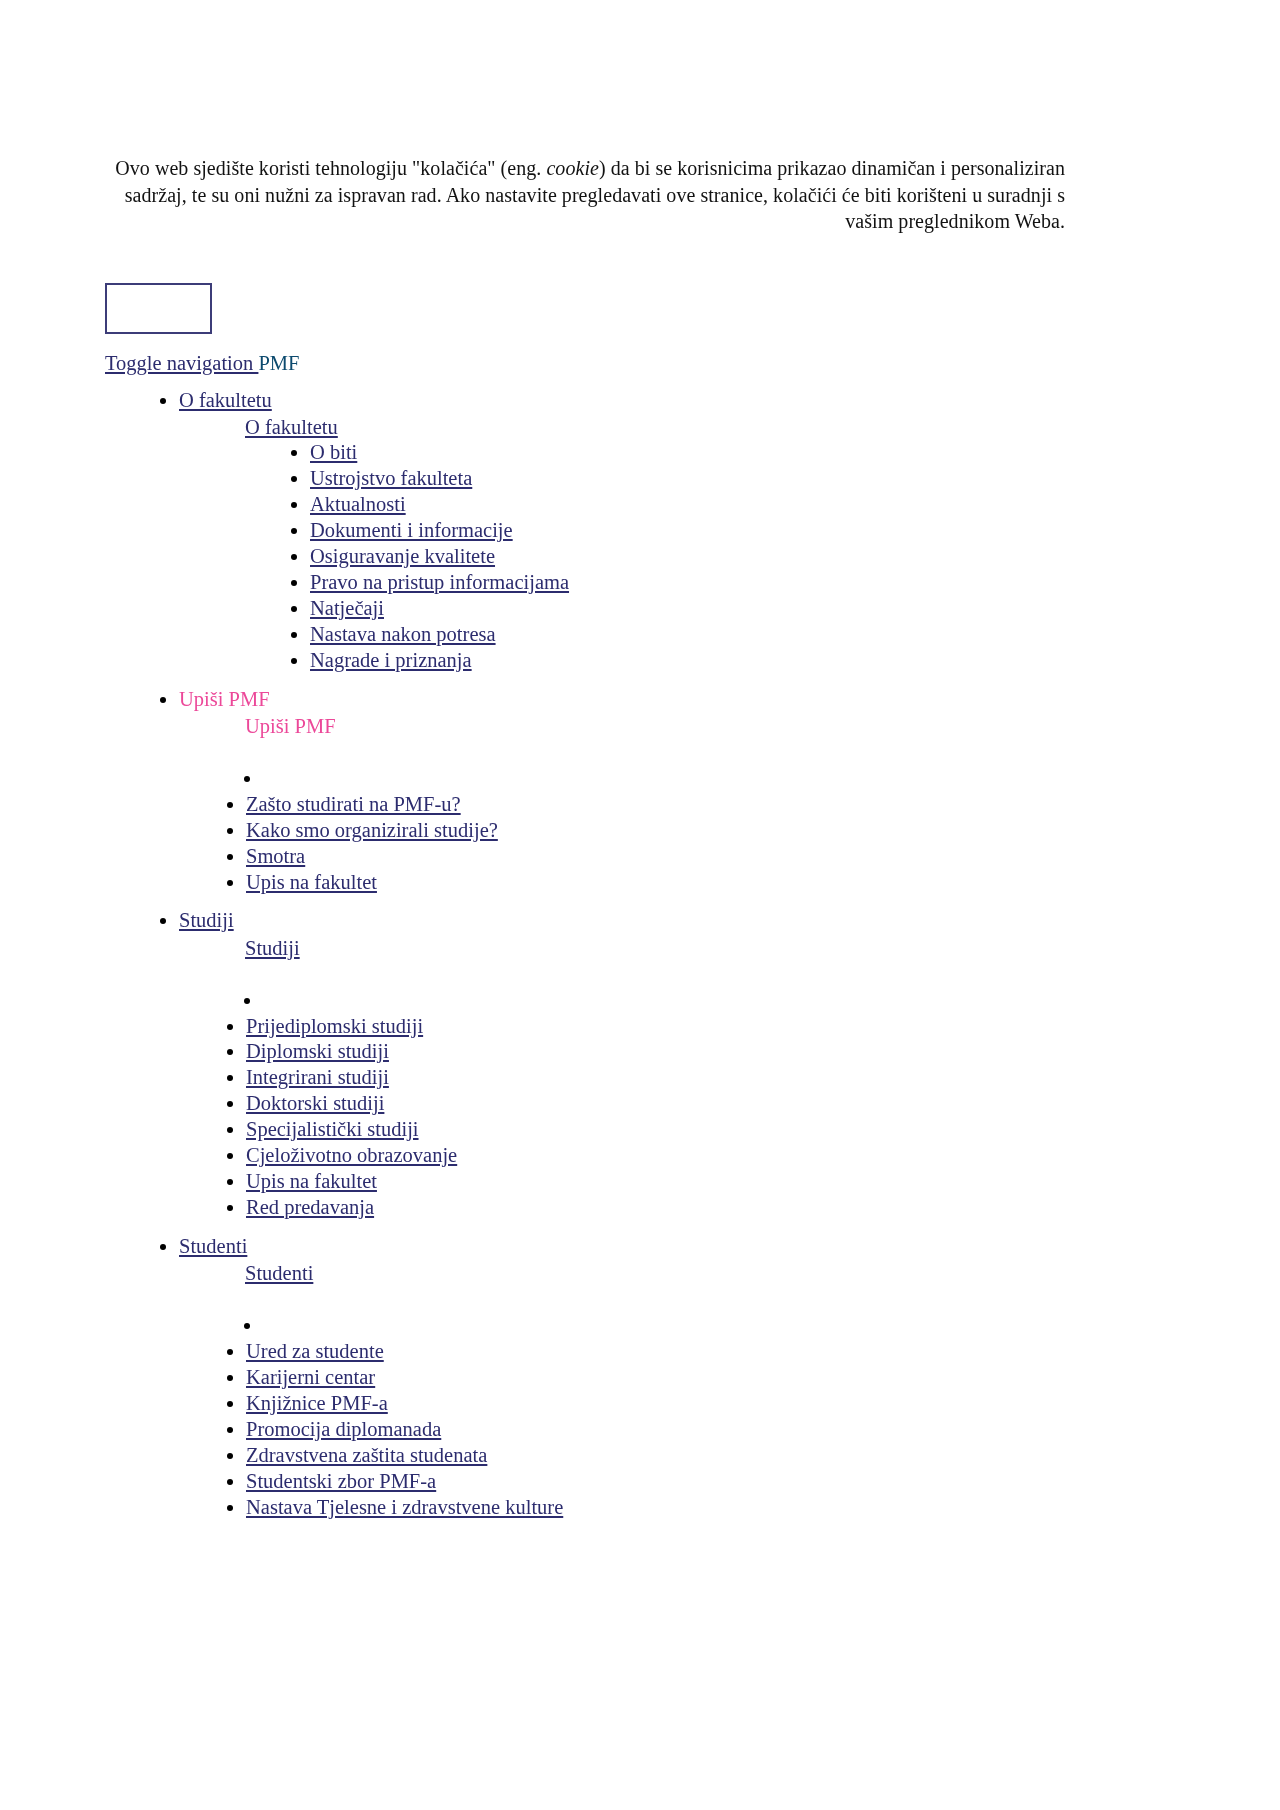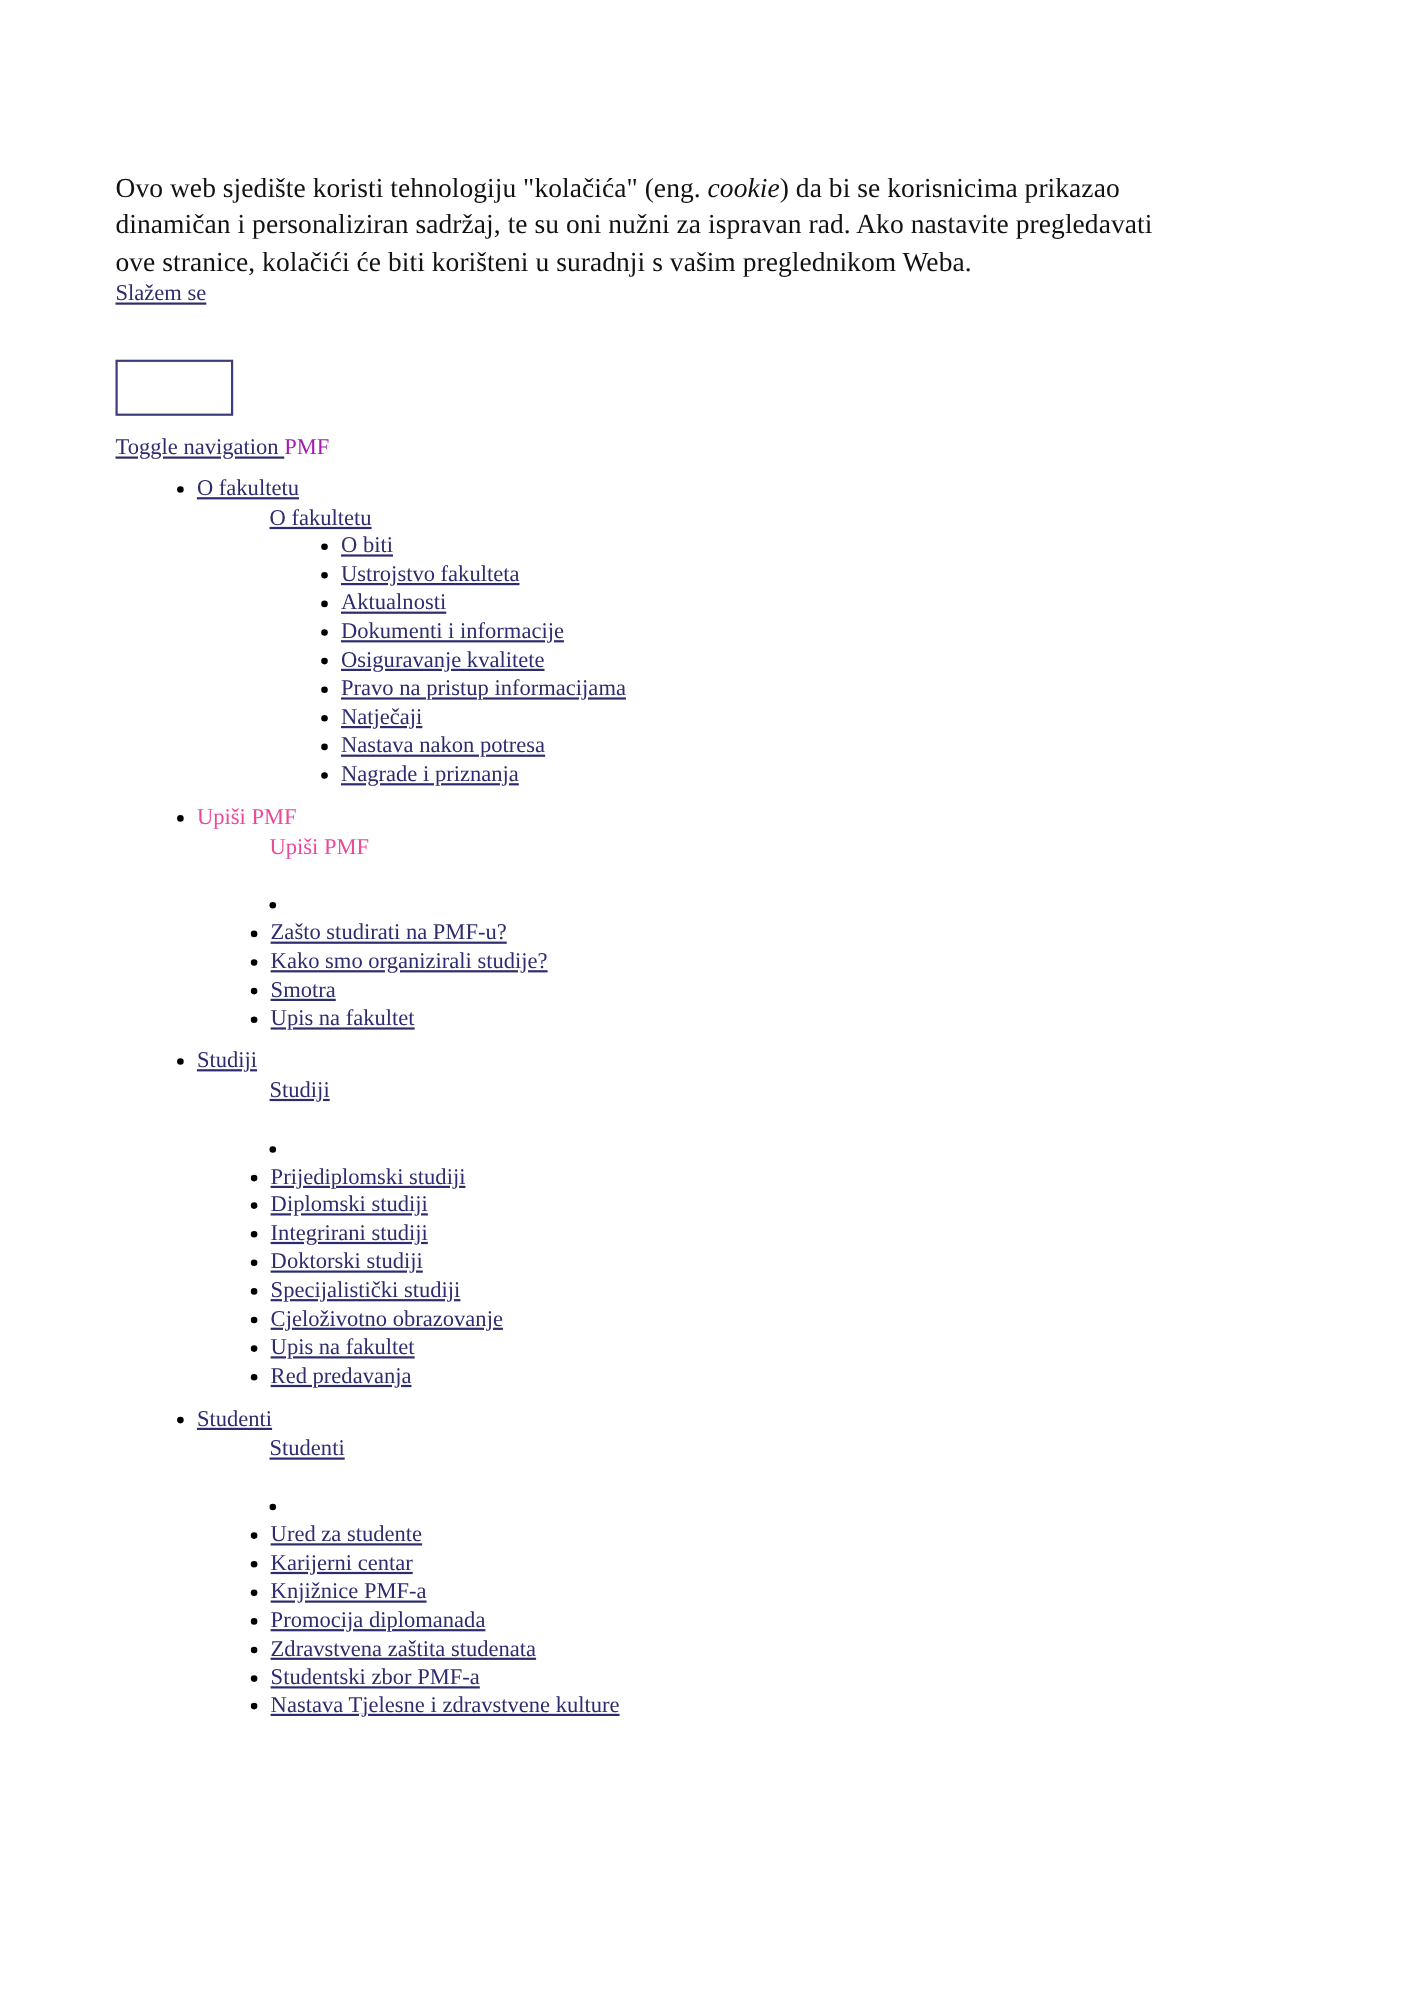--- a/index.html
+++ b/index.html
@@ -23,25 +23,26 @@
     height: 1810px;
   }
   .content {
     position: absolute;
     left: 105px;
     top: 155px;
     width: 960px;
   }
   
   .cookie-notice {
-    font-size: 25px;
+    font-size: 20px;
     line-height: 1.33;
     color: #121212;
     margin: 0;
     letter-spacing: 0.05px;
+    text-align: right;
   }
   .cookie-notice em {
     font-style: italic;
   }
   a.link {
     color: #2c2c6e;
     text-decoration: underline;
     text-decoration-color: #2c2c6e;
     text-underline-offset: 2px;
   }
@@ -56,21 +57,21 @@
     box-sizing: border-box;
     margin-top: 48px;
   }
   .brand-row {
     margin-top: 17px;
     font-size: 20.5px;
     line-height: 1.2;
     white-space: nowrap;
   }
   .brand-name {
-    color: #a21caf;
+    color: #0c4a6e;
     text-align: center;
   }
   
   ul.nav-root {
     list-style: disc;
     margin: 1px 0 0 0;
     padding-left: 62px;
   }
   ul.nav-root > li {
     margin: 12px;
@@ -119,23 +120,20 @@
   li::marker { color: #000; }
 </style>
 </head>
 <body>
 
 <div class="page">
   <div class="content">
 
     <div class="cookie-notice">
       <span>Ovo web sjedište koristi tehnologiju "kolačića" (eng. </span><em>cookie</em><span>) da bi se korisnicima prikazao dinamičan i personaliziran sadržaj, te su oni nužni za ispravan rad. Ako nastavite pregledavati ove stranice, kolačići će biti korišteni u suradnji s vašim preglednikom Weba.</span>
-    </div>
-    <div class="cookie-accept-row">
-      <a href="#" class="link">Slažem se</a>
     </div>
 
     <div class="logo-box"></div>
 
     <div class="brand-row"><a href="#" class="link">Toggle navigation </a><span class="brand-name">PMF</span></div>
 
     <ul class="nav-root">
 
       <li>
         <a href="#" class="link">O fakultetu </a>

